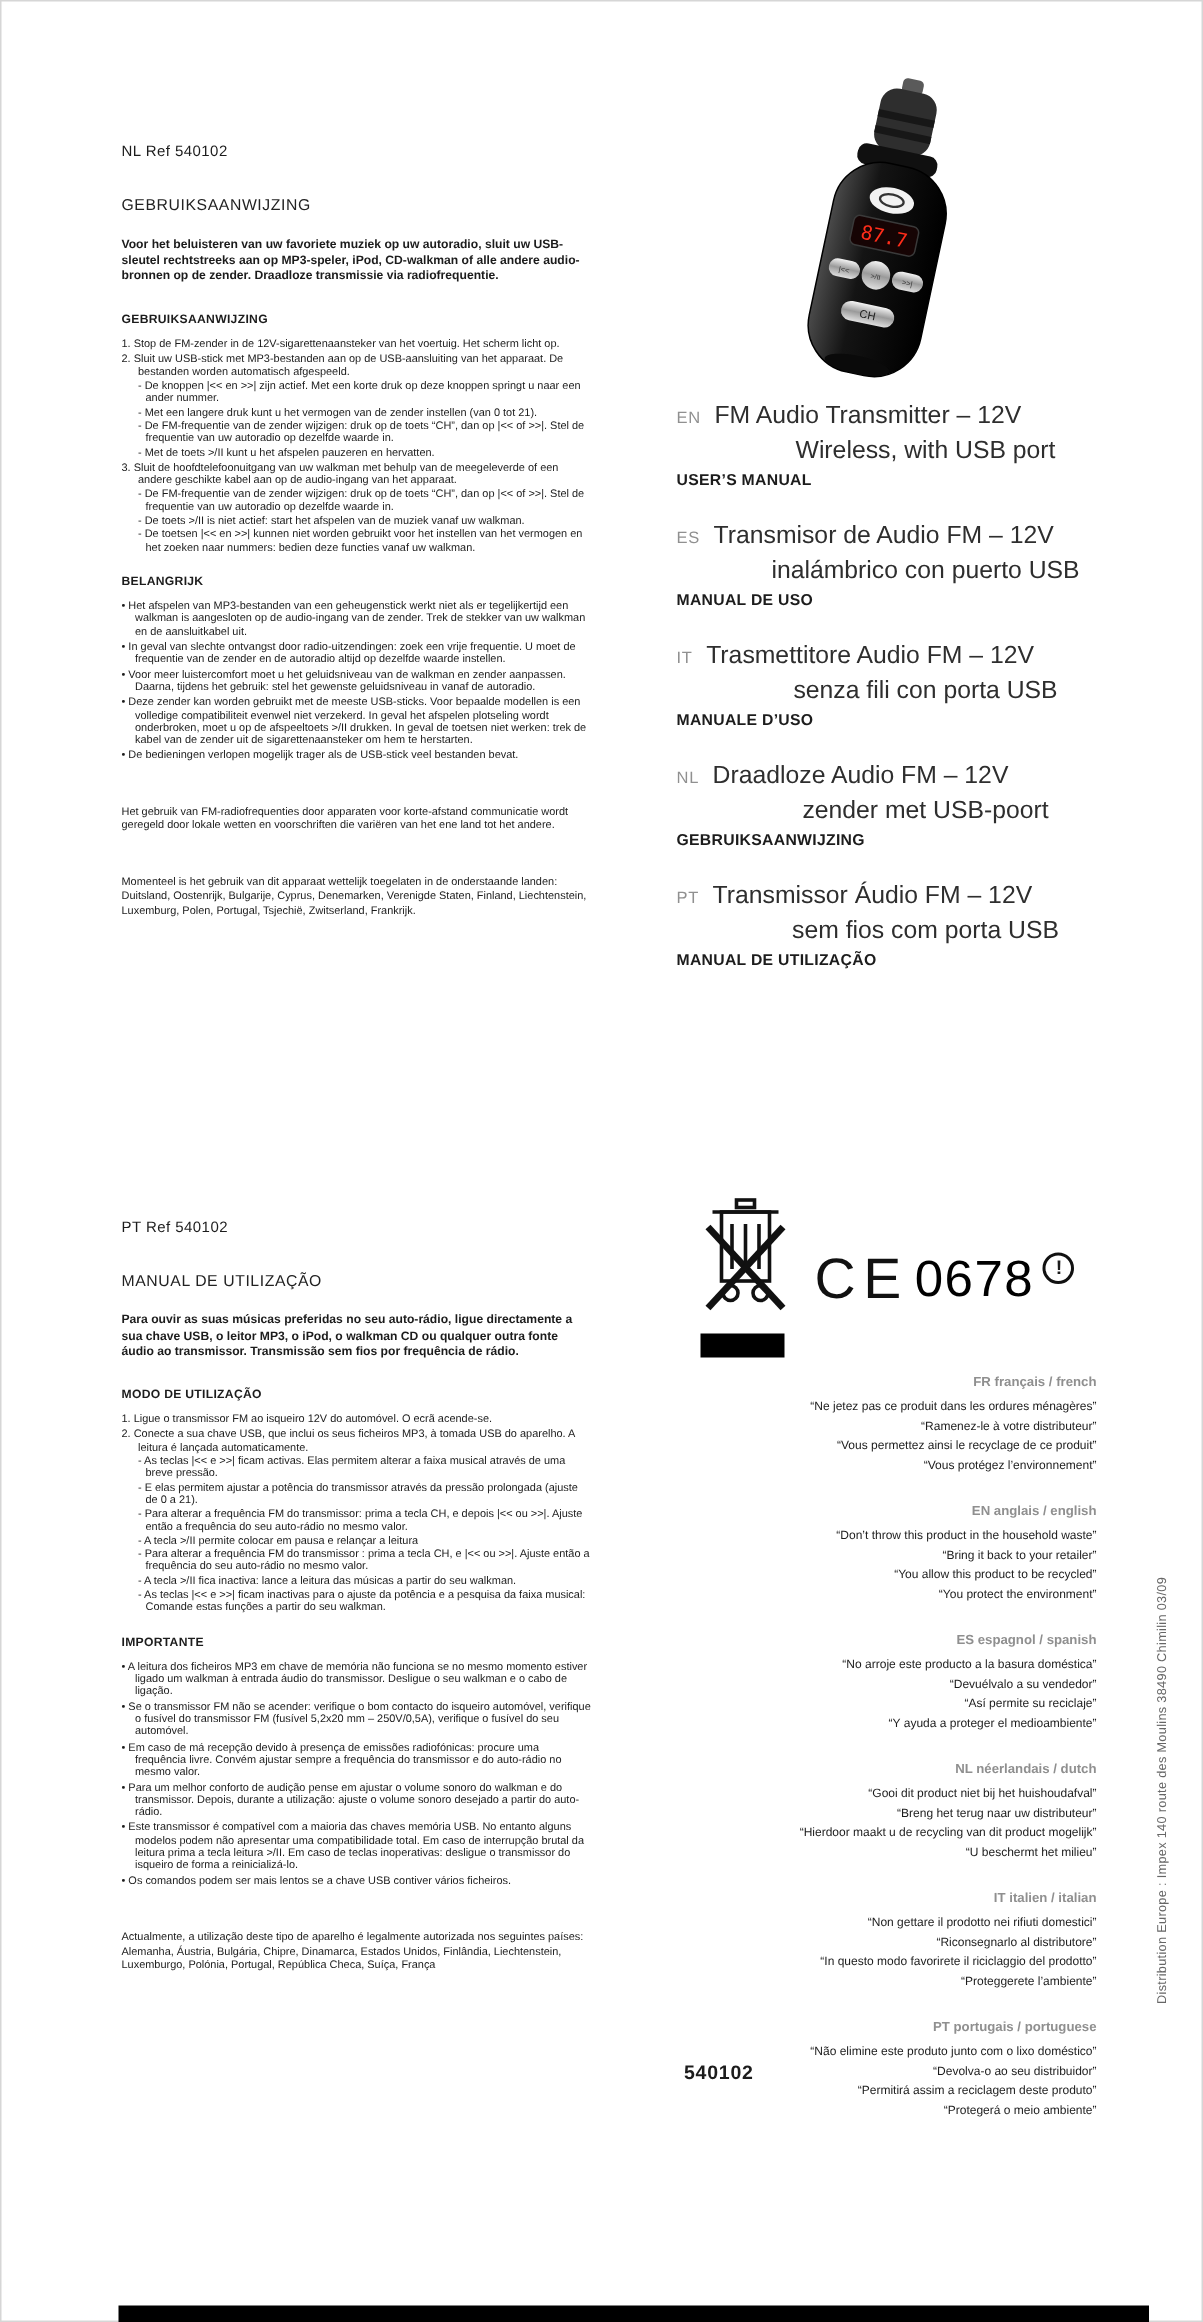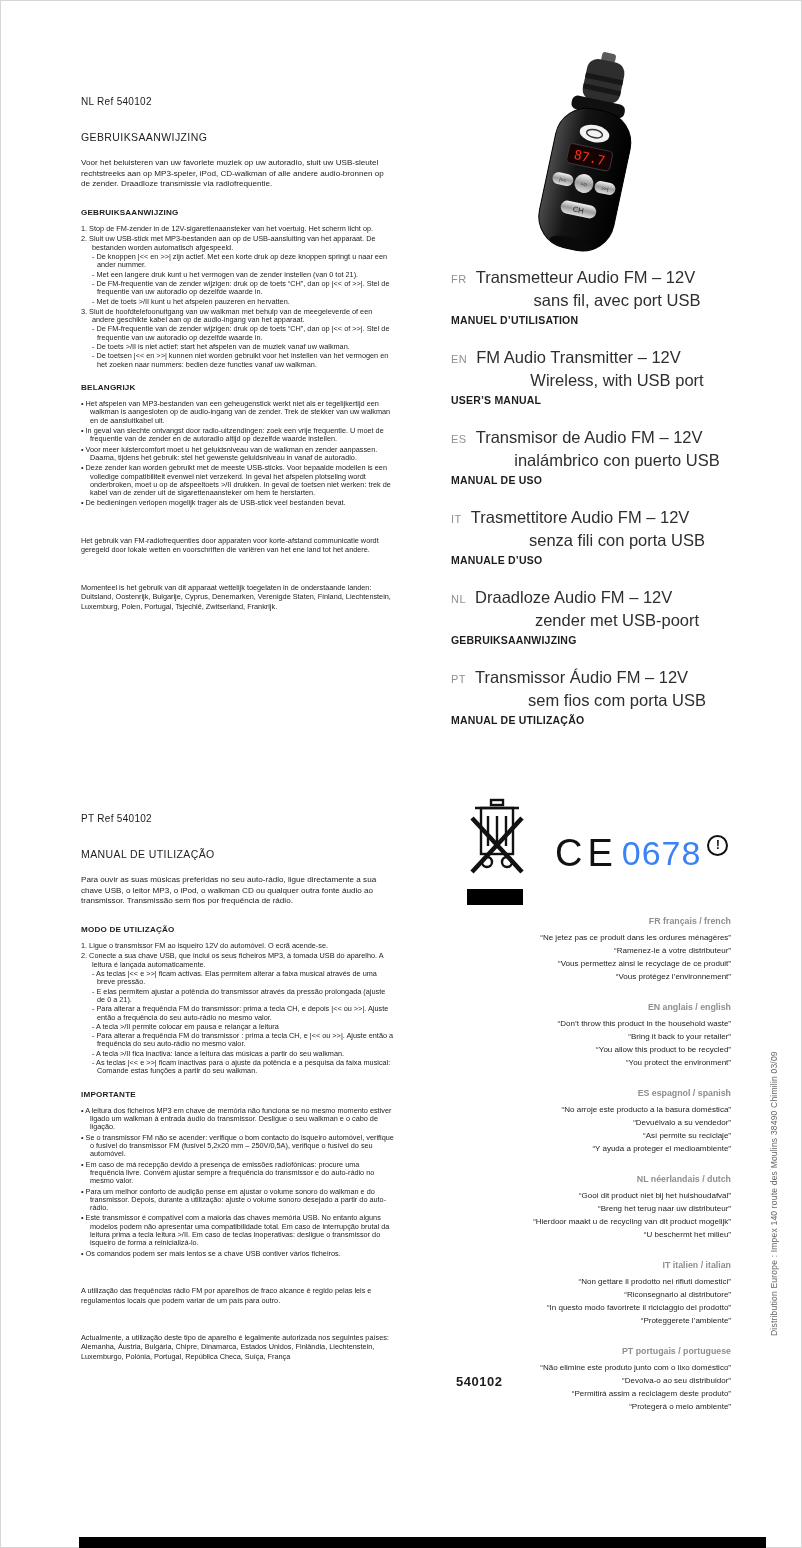--- a/index.html
+++ b/index.html
@@ -8,42 +8,42 @@
     font-family:"Liberation Sans", sans-serif;color:#1c1c1c;overflow:hidden;
   }
   .page-frame{position:absolute;inset:0;border:1px solid #d6d6d6;padding-left:36px;}
 
   
   .left-section{position:absolute;left:80px;width:313px;}
   .nl-pos{top:95px;}
   .pt-pos{top:812px;}
   .ref-line{font-size:10px;letter-spacing:.3px;margin-bottom:24px;}
   .doc-title{font-size:10.5px;letter-spacing:.4px;margin-bottom:15px;color:#222;}
-  .intro{font-weight:normal;font-size:8.1px;line-height:1.32;margin:0 0 18px;}
+  .intro{font-weight:bold;font-size:8.1px;line-height:1.32;margin:0 0 18px;}
   .section-heading{font-size:8.1px;font-weight:bold;letter-spacing:.2px;margin:14px 0 8px;}
   .body-list{font-size:7.3px;line-height:1.14;}
   .body-list .num{padding-left:11px;text-indent:-11px;margin-top:2px;}
   .body-list .sub{padding-left:16px;text-indent:-5px;margin-top:1px;}
   .body-list .bullet{padding-left:9px;text-indent:-9px;margin-top:2px;}
   .note{font-size:7.3px;line-height:1.3;margin:28px 0 0;}
 
   
   .product-photo{position:absolute;left:468px;top:48px;width:240px;height:212px;}
 
   .titles{position:absolute;left:450px;top:266px;width:306px;}
   .title-block{margin-bottom:21px;}
   .title-line1{font-size:16.5px;color:#2e2e2e;line-height:21px;white-space:nowrap;}
   .lang-code{font-size:11px;color:#909090;margin-right:9px;letter-spacing:.5px;}
   .title-line2{font-size:16.5px;color:#2e2e2e;line-height:21px;text-align:center;padding-left:26px;}
   .manual-label{font-size:10.5px;font-weight:bold;margin-top:3px;letter-spacing:.2px;}
 
   .weee{position:absolute;left:466px;top:793px;}
   .ce-row{position:absolute;left:542px;top:832px;display:flex;align-items:flex-start;}
-  .ce-letters{font-size:38px;letter-spacing:5px;color:#111;line-height:40px;margin-left:12px;}
-  .ce-number{font-size:34px;color:#3b82f6;line-height:40px;margin-left:4px;letter-spacing:1px;}
+  .ce-letters{font-size:38px;letter-spacing:5px;color:#111;line-height:40px;}
+  .ce-number{font-size:34px;color:#000000;line-height:40px;margin-left:4px;letter-spacing:1px;}
   .ce-alert{display:inline-block;width:17px;height:17px;border:2px solid #111;border-radius:50%;
     font-size:13px;font-weight:bold;text-align:center;line-height:16px;margin-left:6px;margin-top:2px;}
   .black-mark{position:absolute;left:466px;top:888px;width:56px;height:16px;background:#000;}
 
   .recycling{position:absolute;left:455px;top:915px;width:275px;}
   .recycle-block{margin-bottom:19px;text-align:right;}
   .recycle-heading{font-size:8.8px;font-weight:bold;color:#8f8f8f;margin-bottom:5px;}
   .quote-line{font-size:8px;line-height:13px;color:#1c1c1c;}
 
   .product-code{position:absolute;left:455px;top:1373px;font-size:13px;font-weight:bold;letter-spacing:.5px;}
@@ -106,21 +106,20 @@
       </div>
     <div class="section-heading">IMPORTANTE</div>
     <div class="body-list">
         <div class="bullet">• A leitura dos ficheiros MP3 em chave de memória não funciona se no mesmo momento estiver ligado um walkman à entrada áudio do transmissor. Desligue o seu walkman e o cabo de ligação.</div>
         <div class="bullet">• Se o transmissor FM não se acender: verifique o bom contacto do isqueiro automóvel, verifique o fusível do transmissor FM (fusível 5,2x20 mm – 250V/0,5A), verifique o fusível do seu automóvel.</div>
         <div class="bullet">• Em caso de má recepção devido à presença de emissões radiofónicas: procure uma frequência livre. Convém ajustar sempre a frequência do transmissor e do auto-rádio no mesmo valor.</div>
         <div class="bullet">• Para um melhor conforto de audição pense em ajustar o volume sonoro do walkman e do transmissor. Depois, durante a utilização: ajuste o volume sonoro desejado a partir do auto-rádio.</div>
         <div class="bullet">• Este transmissor é compatível com a maioria das chaves memória USB. No entanto alguns modelos podem não apresentar uma compatibilidade total. Em caso de interrupção brutal da leitura prima a tecla leitura &gt;/II. Em caso de teclas inoperativas: desligue o transmissor do isqueiro de forma a reinicializá-lo.</div>
         <div class="bullet">• Os comandos podem ser mais lentos se a chave USB contiver vários ficheiros.</div>
       </div>
-    <p class="note">A utilização das frequências rádio FM por aparelhos de fraco alcance é regido pelas leis e regulamentos locais que podem variar de um país para outro.</p>
     <p class="note">Actualmente, a utilização deste tipo de aparelho é legalmente autorizada nos seguintes países: Alemanha, Áustria, Bulgária, Chipre, Dinamarca, Estados Unidos, Finlândia, Liechtenstein, Luxemburgo, Polónia, Portugal, República Checa, Suíça, França</p>
   </section>
 
   <div class="product-photo">
     <svg viewBox="0 0 240 212" width="240" height="212">
       <defs>
         <linearGradient id="bodyGrad" x1="0" y1="0" x2="1" y2="0">
           <stop offset="0" stop-color="#4a4a4a"></stop>
           <stop offset="0.35" stop-color="#141414"></stop>
           <stop offset="1" stop-color="#000000"></stop>
@@ -150,25 +149,20 @@
         <text x="142.5" y="137.5" text-anchor="middle" font-size="5" fill="#333333">&gt;&gt;|</text>
         <rect x="103" y="155" width="36" height="13" rx="6.5" fill="url(#chrome)"></rect>
         <text x="121" y="164.5" text-anchor="middle" font-size="7.5" fill="#222222">CH</text>
         <ellipse cx="121" cy="196" rx="22" ry="6" fill="#0a0a0a"></ellipse>
       </g>
     </svg>
   </div>
 
   <div class="titles">
 
-    <div class="title-block">
-      <div class="title-line1"><span class="lang-code">FR</span><span>Transmetteur Audio FM – 12V</span></div>
-      <div class="title-line2">sans fil, avec port USB</div>
-      <div class="manual-label">MANUEL D’UTILISATION</div>
-    </div>
 
     <div class="title-block">
       <div class="title-line1"><span class="lang-code">EN</span><span>FM Audio Transmitter – 12V</span></div>
       <div class="title-line2">Wireless, with USB port</div>
       <div class="manual-label">USER’S MANUAL</div>
     </div>
 
     <div class="title-block">
       <div class="title-line1"><span class="lang-code">ES</span><span>Transmisor de Audio FM – 12V</span></div>
       <div class="title-line2">inalámbrico con puerto USB</div>

